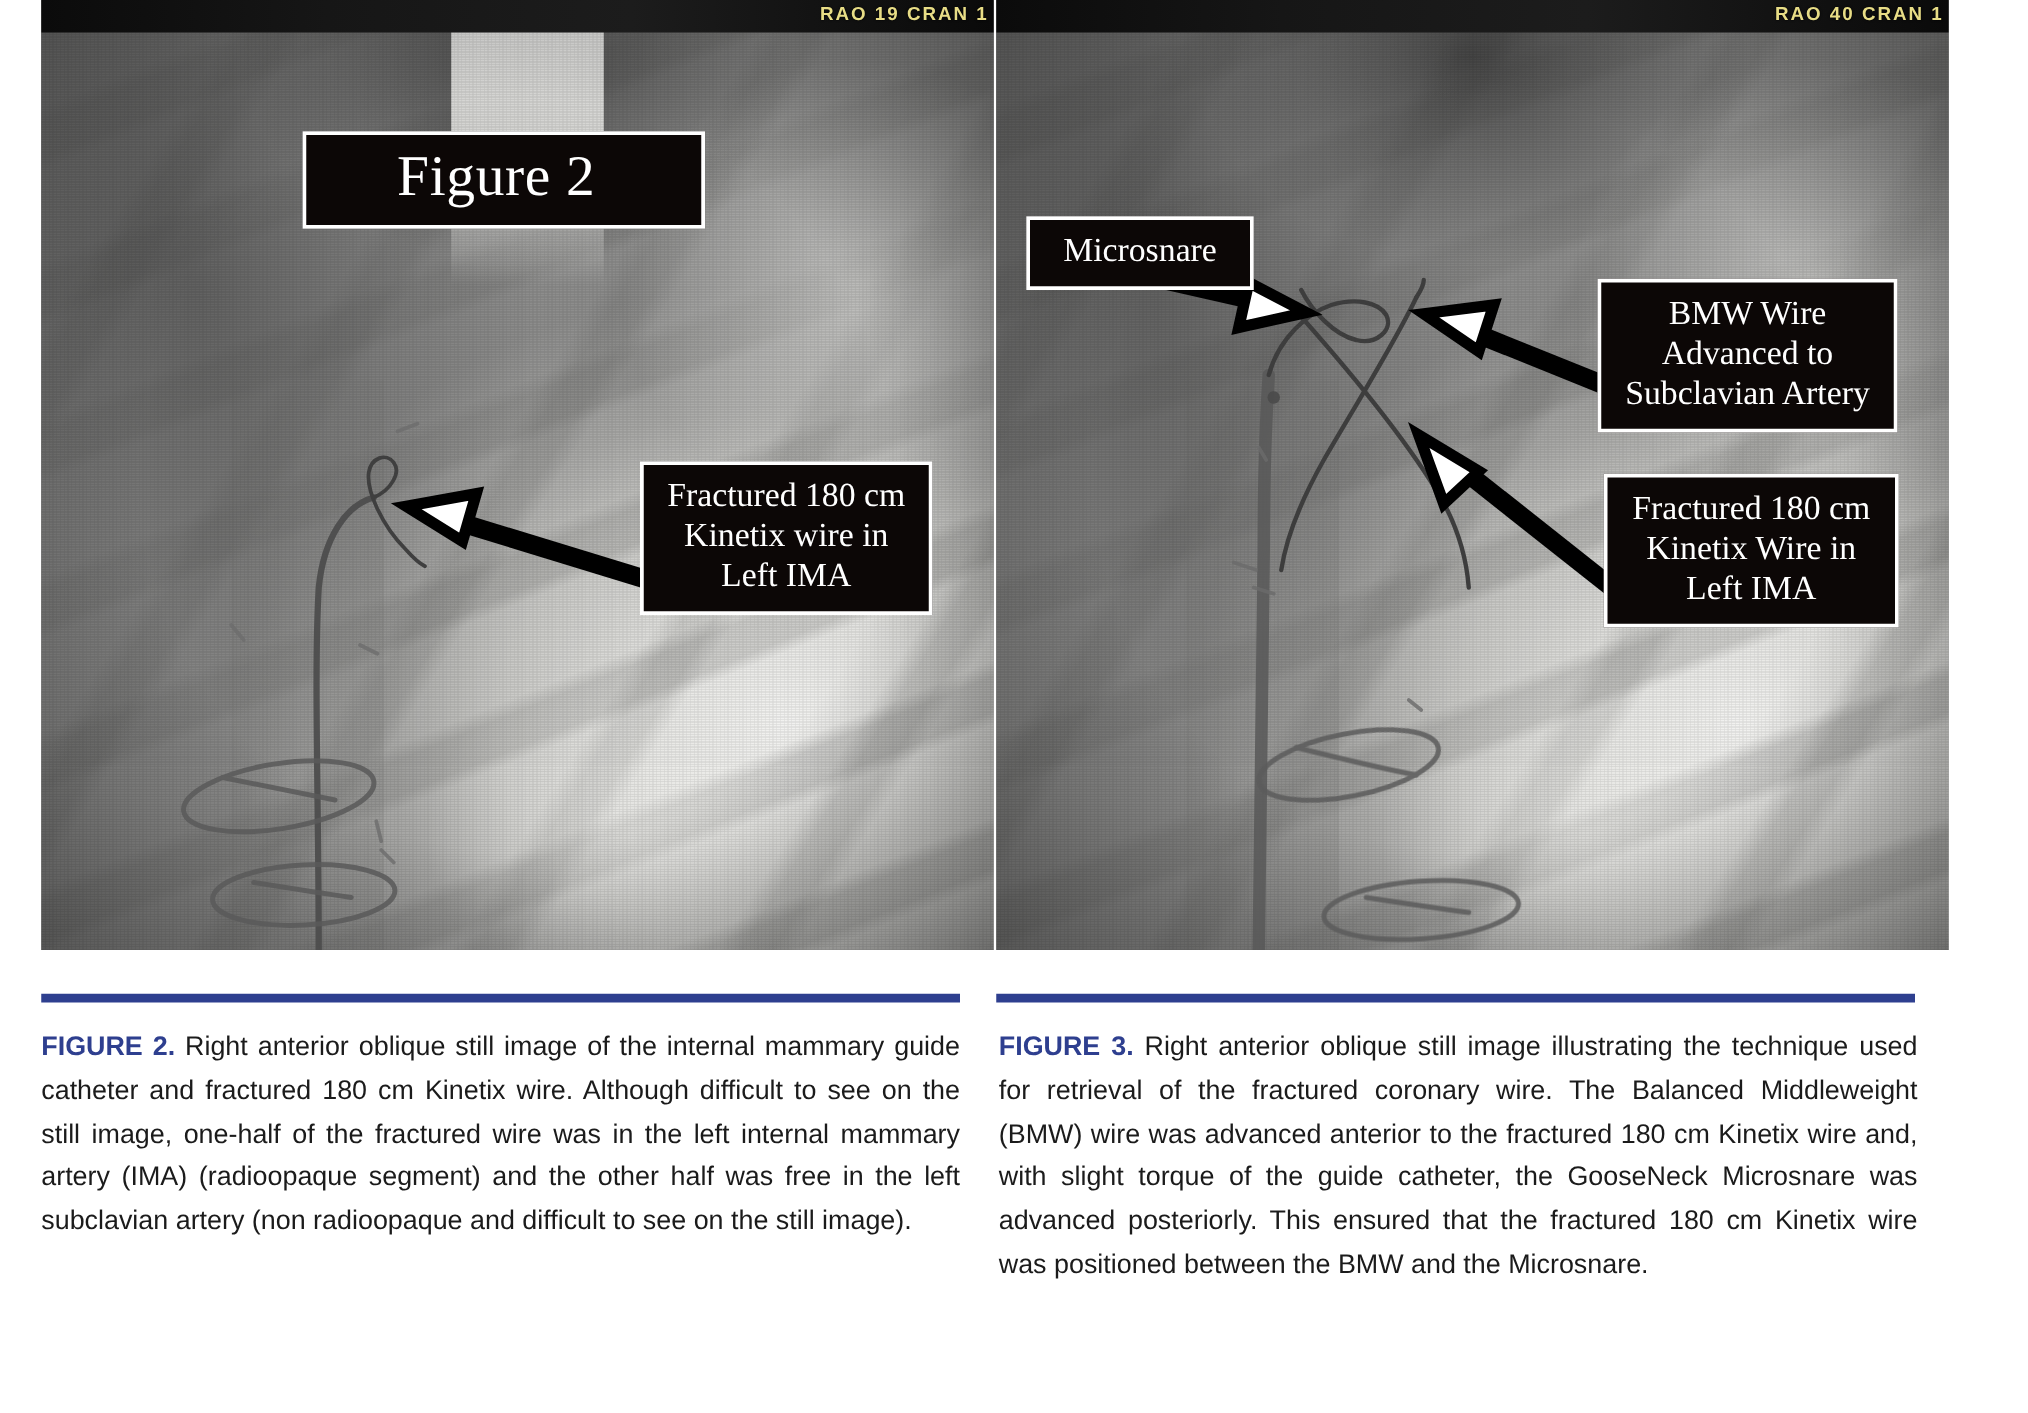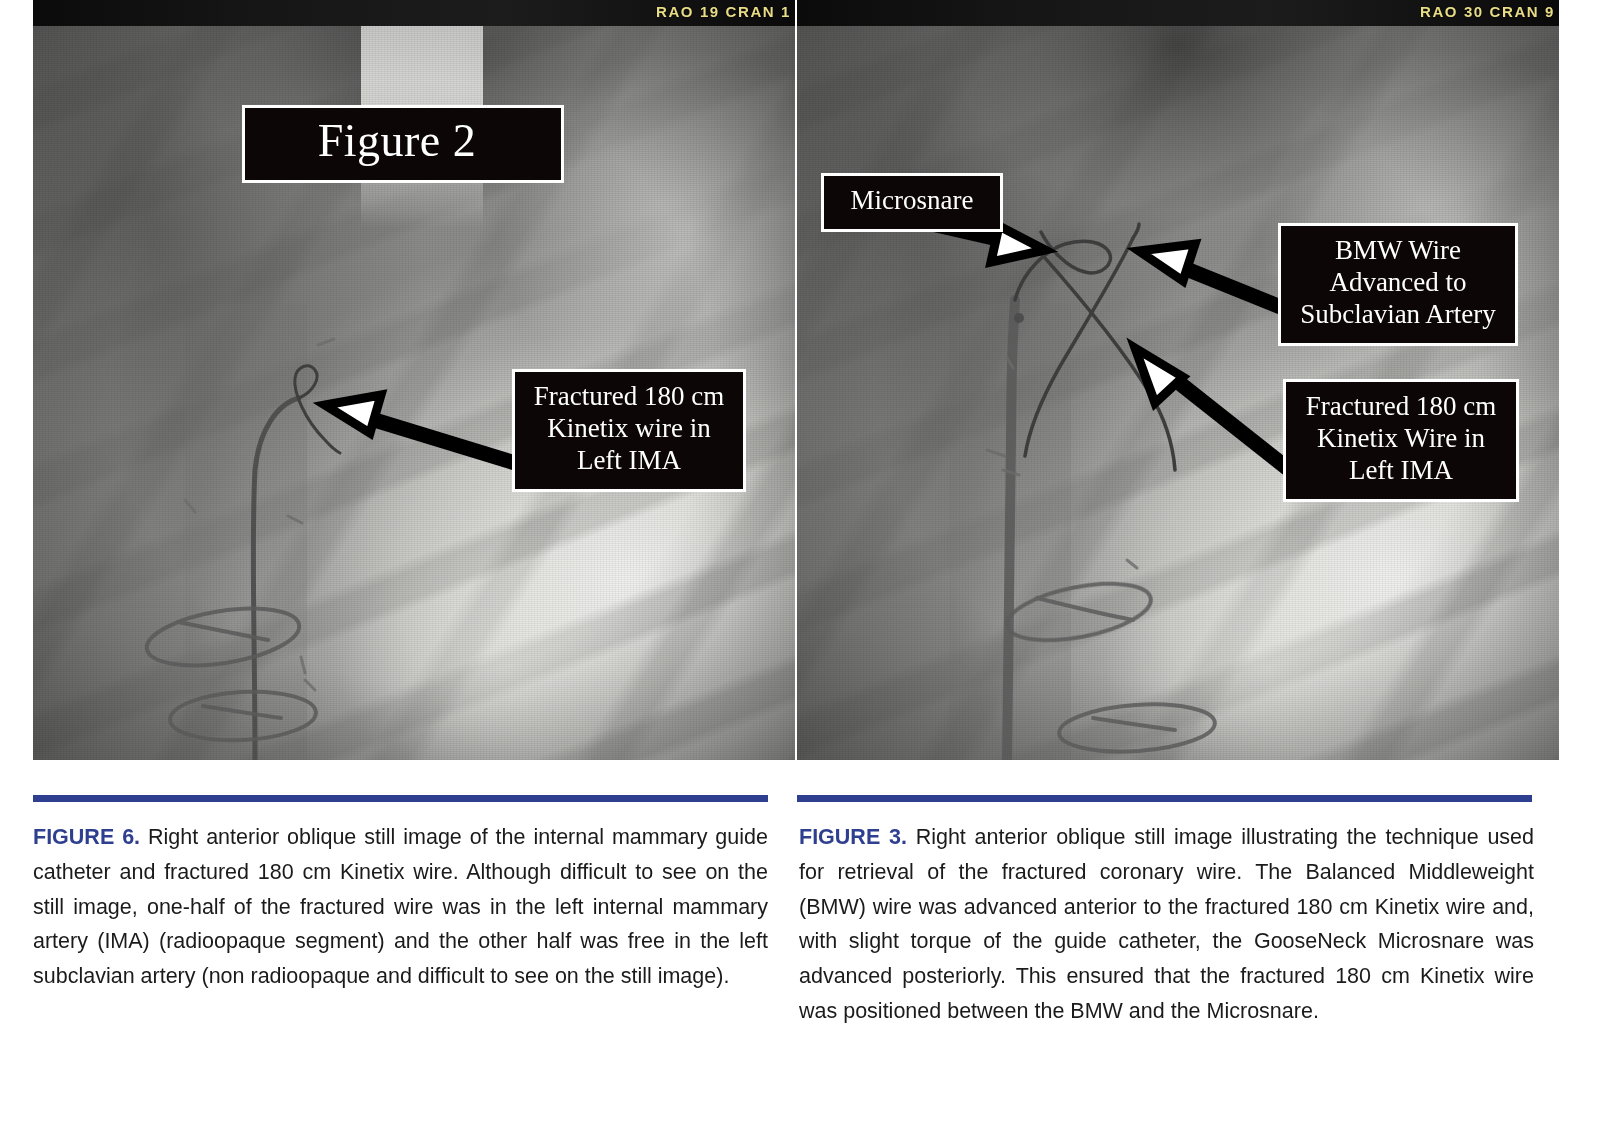--- a/index.html
+++ b/index.html
@@ -248,21 +248,21 @@
       <div class="ovl-note" style="left:479px; top:369px; width:234px;">
         <div>Fractured 180 cm</div>
         <div>Kinetix wire in</div>
         <div>Left IMA</div>
       </div>
     </div>
 
     <div class="rule" style="left:0px; top:795px; width:735px;"></div>
 
     <div class="caption" style="left:0px; top:820px;">
-      <span class="lead">FIGURE 6.</span>
+      <span class="lead">FIGURE 2.</span>
       <span> Right anterior oblique still image of the internal mammary guide catheter and fractured 180 cm Kinetix wire. Although difficult to see on the still image, one-half of the fractured wire was in the left internal mammary artery (IMA) (radioopaque segment) and the other half was free in the left subclavian artery (non radioopaque and difficult to see on the still image).</span>
     </div>
   </div>
 
   <div class="panel panel-right">
 
     <div class="xray">
       <div class="xray-base">
         <div class="field-a"></div>
         <div class="ribs"></div>
@@ -309,21 +309,21 @@
         <g>
           <path d="M496 312 L 372 262" stroke="#000000" stroke-width="15" stroke-linecap="butt"></path>
           <path d="M342 251 L 398 244 L 386 281 Z" fill="#ffffff" stroke="#000000" stroke-width="9" stroke-linejoin="miter"></path>
         </g>
         <g>
           <path d="M500 476 L 366 370" stroke="#000000" stroke-width="15" stroke-linecap="butt"></path>
           <path d="M338 348 L 386 377 L 358 403 Z" fill="#ffffff" stroke="#000000" stroke-width="9" stroke-linejoin="miter"></path>
         </g>
       </svg>
 
-      <div class="corner-tag">RAO 30 CRAN 9</div>
+      <div class="corner-tag">RAO 40 CRAN 1</div>
 
 
       <div class="ovl-note" style="left:24px; top:173px; width:182px;">
         <div>Microsnare</div>
       </div>
 
       <div class="ovl-note" style="left:481px; top:223px; width:240px;">
         <div>BMW Wire</div>
         <div>Advanced to</div>
         <div>Subclavian Artery</div>

